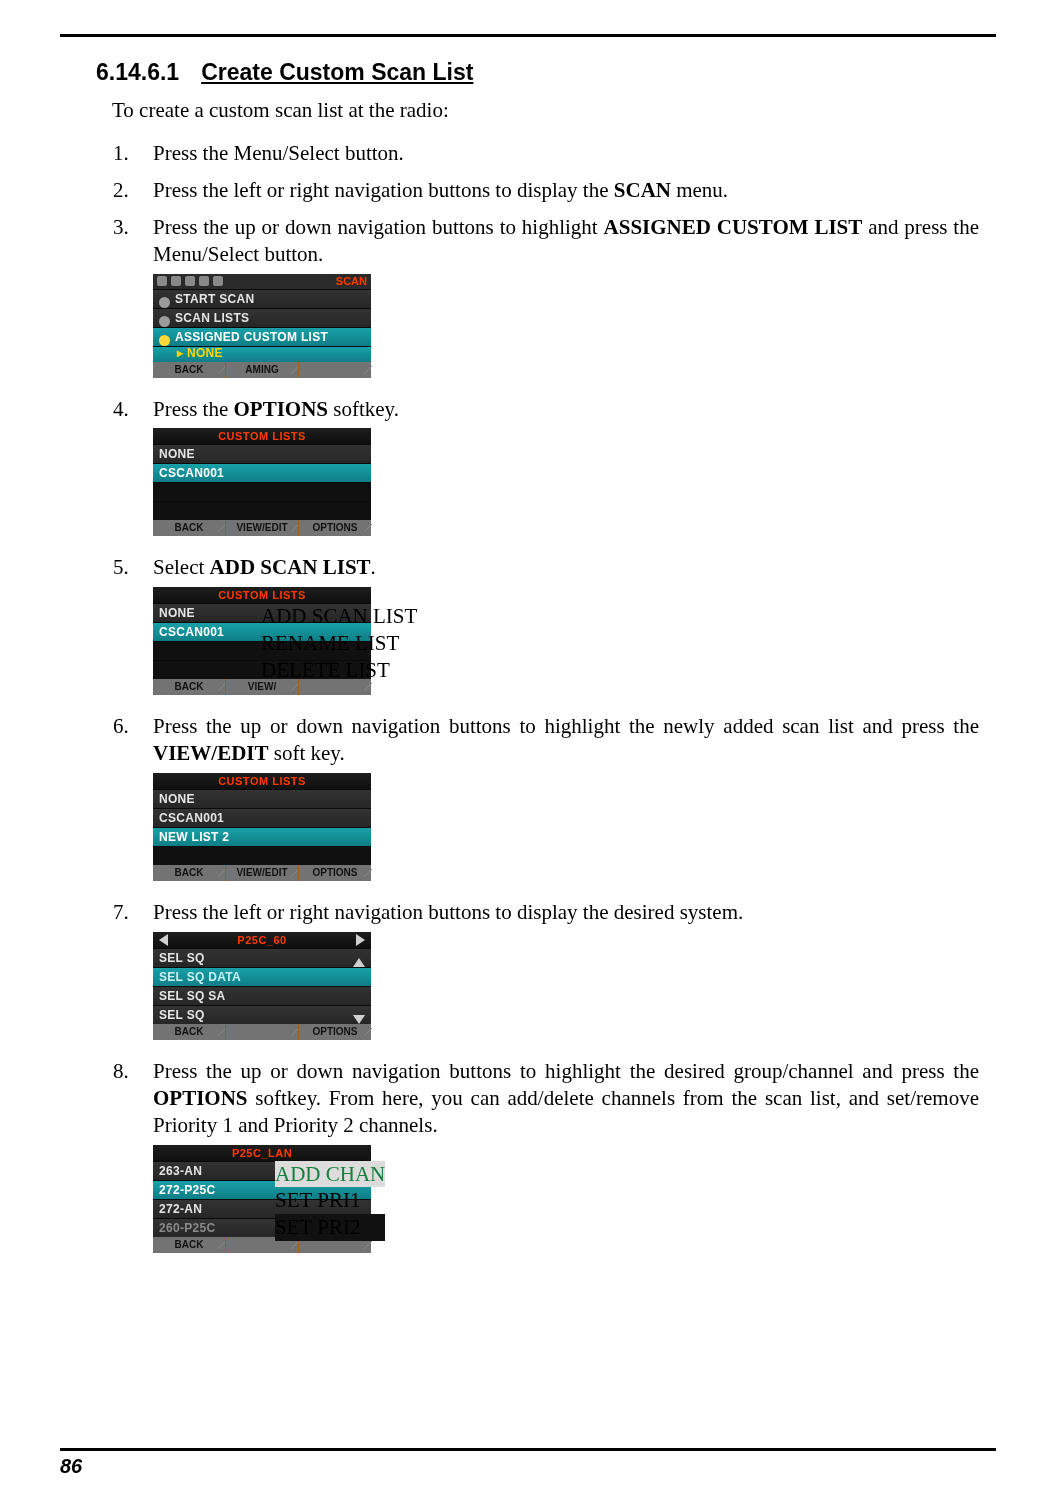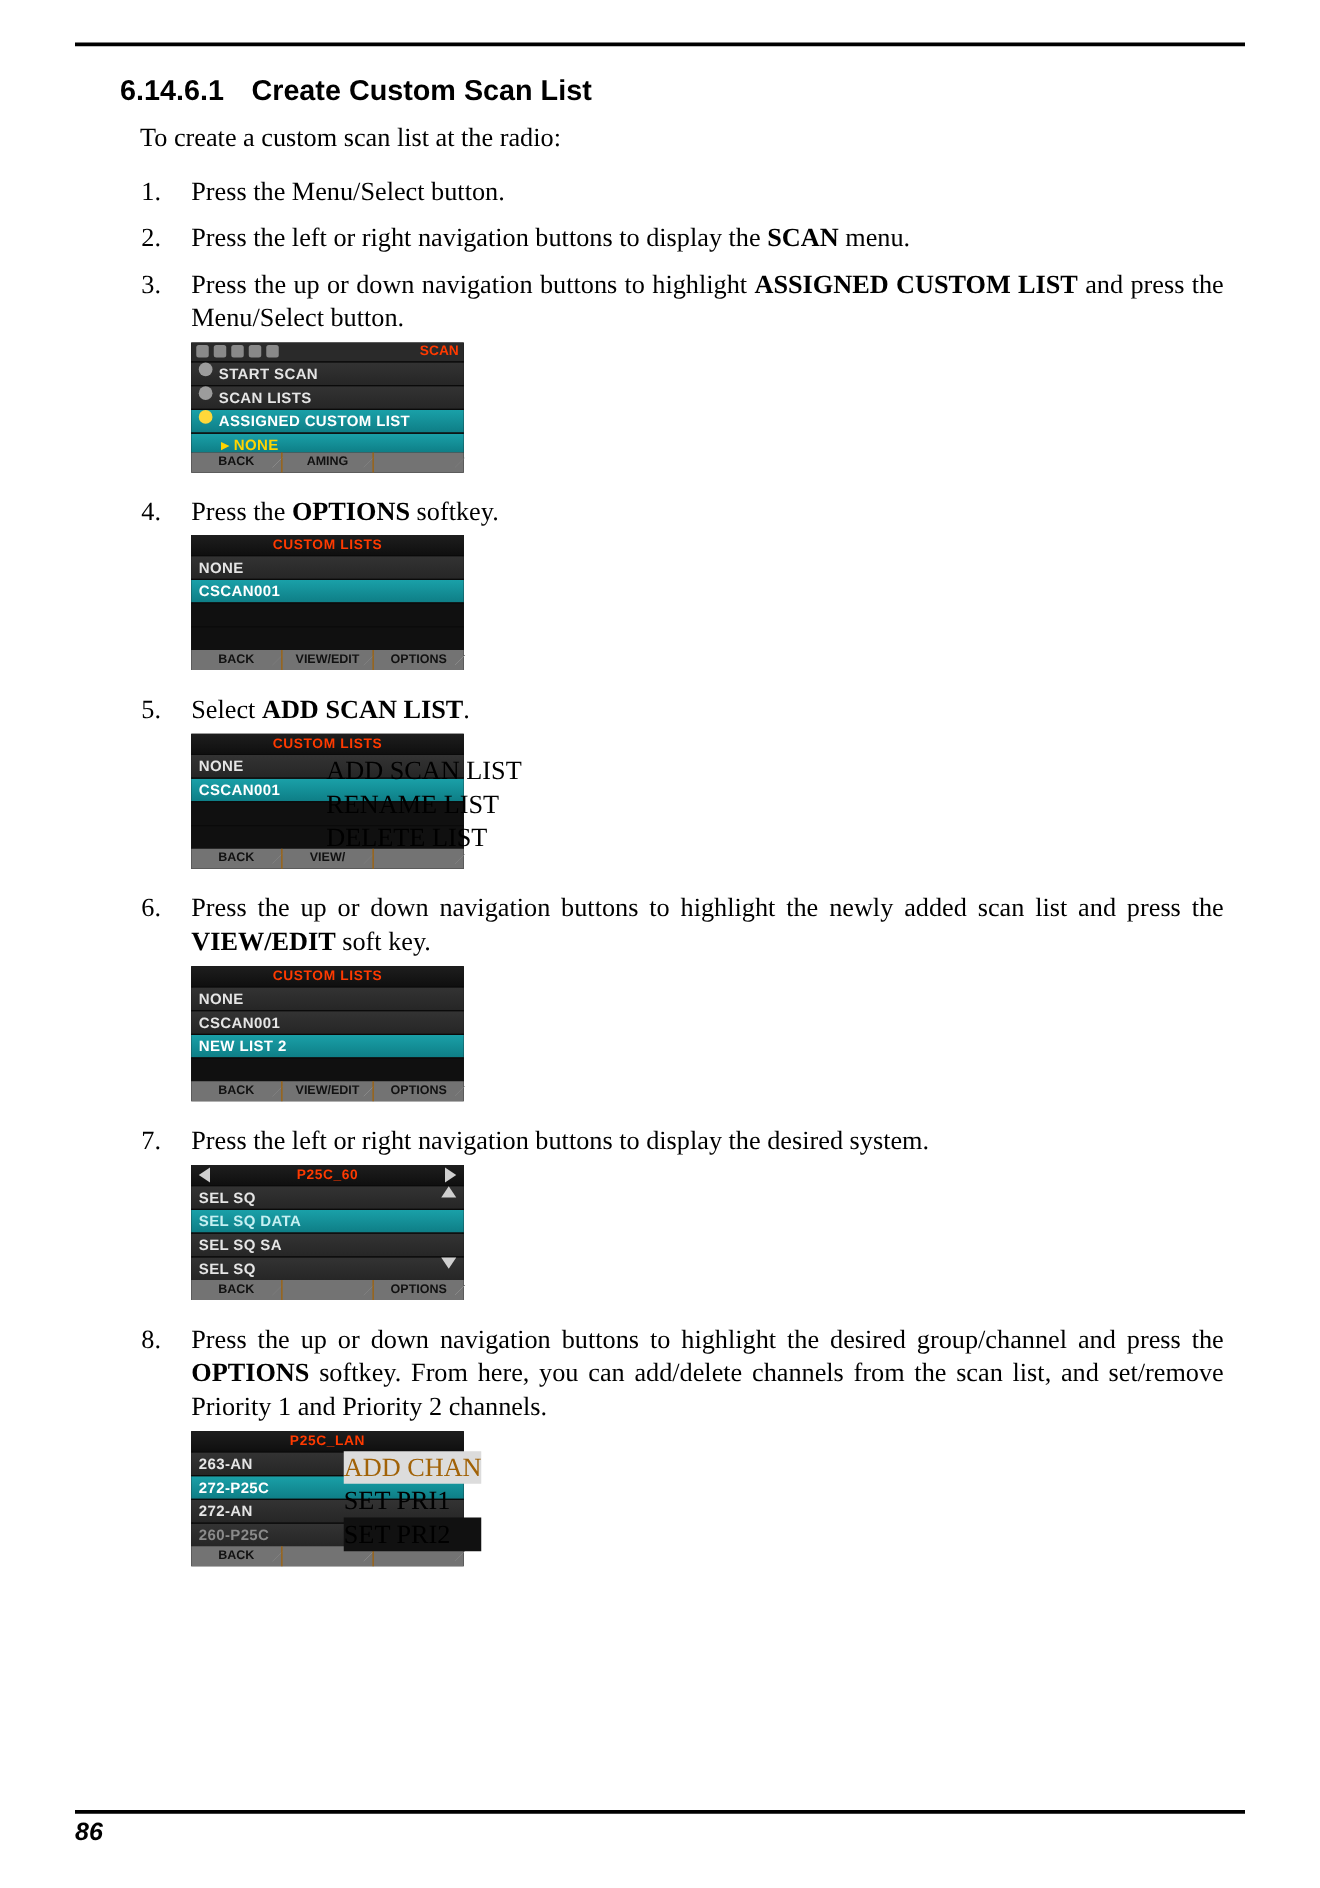--- a/index.html
+++ b/index.html
@@ -5,34 +5,34 @@
   html,body{margin:0;padding:0;background:#fff;}
   body{width:1056px;min-height:1510px;font-family:"Times New Roman",Times,serif;color:#000;position:relative;}
   .page{padding:28px 60px 0 60px;}
   .header-row{display:flex;justify-content:space-between;align-items:flex-start;}
   .doc-id{font:italic 700 22px Arial,Helvetica,sans-serif;letter-spacing:.2px;}
   .logo{font:italic 900 26px Arial,Helvetica,sans-serif;letter-spacing:.5px;display:flex;align-items:flex-start;gap:2px;}
   .logo .arc{display:inline-block;width:22px;height:24px;border:3px solid #000;border-bottom:none;border-radius:12px 12px 0 0;margin-right:-2px;}
   .logo .reg{font:normal 12px Arial;padding-top:2px;}
   .hr{border:0;border-top:3px solid #000;margin:6px 0 22px 0;}
   .content{padding:0 0 0 36px;}
-  .h3{font:700 23px Arial,Helvetica,sans-serif;margin:0 0 12px 0;}
+  .h3{font:700 23px Arial,Helvetica,sans-serif;margin:0 0 12px 0;text-decoration:underline;}
   .h3 .num{display:inline-block;margin-right:22px;}
   .intro{font:21px "Times New Roman",serif;margin:0 0 10px 16px;}
   ol.steps{list-style:none;margin:17px;padding:0;counter-reset:step;}
   ol.steps>li{counter-increment:step;position:relative;padding:0 0 10px 40px;font:21px/1.28 "Times New Roman",serif;text-align:justify;}
   ol.steps>li::before{content:counter(step)".";position:absolute;left:0;top:0;}
   .b{font-weight:700;}
 
   
   .shot{width:218px;margin:6px 0 8px 0;font-family:"Arial Narrow",Arial,sans-serif;box-shadow:inset 0 0 0 1px #000;background:#1a1a1a;}
   .shot .topbar{height:15px;background:#2a2a2a;display:flex;align-items:center;gap:4px;padding:0 4px;font:700 11px/15px Arial;color:#ff3a00;}
   .shot .topbar .ic{width:10px;height:10px;background:#898989;border-radius:2px;}
   .shot .title-red{font:700 11px/14px "Arial Narrow",Arial;color:#ff3a00;text-align:center;background:linear-gradient(#1e1e1e,#0f0f0f);letter-spacing:.5px;padding:1px 0;}
-  .shot .row{display:flex;align-items:flex-start;height:18px;padding:0 6px;font:700 12px/18px "Arial Narrow",Arial;color:#e5e5e5;background:linear-gradient(#333,#262626);border-top:1px solid #0a0a0a;letter-spacing:.3px;gap:5px;}
+  .shot .row{display:flex;align-items:flex-end;height:18px;padding:0 6px;font:700 12px/18px "Arial Narrow",Arial;color:#e5e5e5;background:linear-gradient(#333,#262626);border-top:1px solid #0a0a0a;letter-spacing:.3px;gap:5px;}
   .shot .row.teal{background:linear-gradient(#1aa0a8,#0e7e86);color:#fff;}
   .shot .row.dim{color:#8a8a8a;}
   .shot .row .dot{width:11px;height:11px;border-radius:50%;background:#9c9c9c;flex:0 0 auto;}
   .shot .row .sub{color:#ffd400;margin-left:14px;}
   .shot .sk{display:flex;height:16px;background:#737373;}
   .shot .sk>div{flex:1;font:700 10px/16px "Arial Narrow",Arial;text-align:center;color:#111;position:relative;}
   .shot .sk>div+div{border-left:1px solid #a16207;}
   .shot .sk>div::after{content:"";position:absolute;right:-1px;top:0;bottom:0;width:8px;background:linear-gradient(135deg,transparent 48%,#888 50%,transparent 52%);}
   .shot-wrap{position:relative;}
   .tri{display:inline-block;width:0;height:0;}
@@ -180,21 +180,21 @@
             <div class="row teal">272-P25C</div>
             <div class="row">272-AN</div>
             <div class="row dim">260-P25C</div>
             <div class="sk">
                 <div>BACK</div>
                 <div></div>
                 <div></div>
               </div>
           </div>
           <div class="menu" style="top:16px;left:122px;position:absolute;">
-            <div class="mrow" style="background:#dcdcdc;color:#a16207;">ADD CHAN</div>
+            <div class="mrow" style="background:#dcdcdc;color:#15803d;">ADD CHAN</div>
             <div class="mrow teal">SET PRI1</div>
             <div class="mrow" style="background:#111;">SET PRI2</div>
           </div>
         </div>
       </li>
     </ol>
   </div>
 </div>
 
 <div class="footer">

